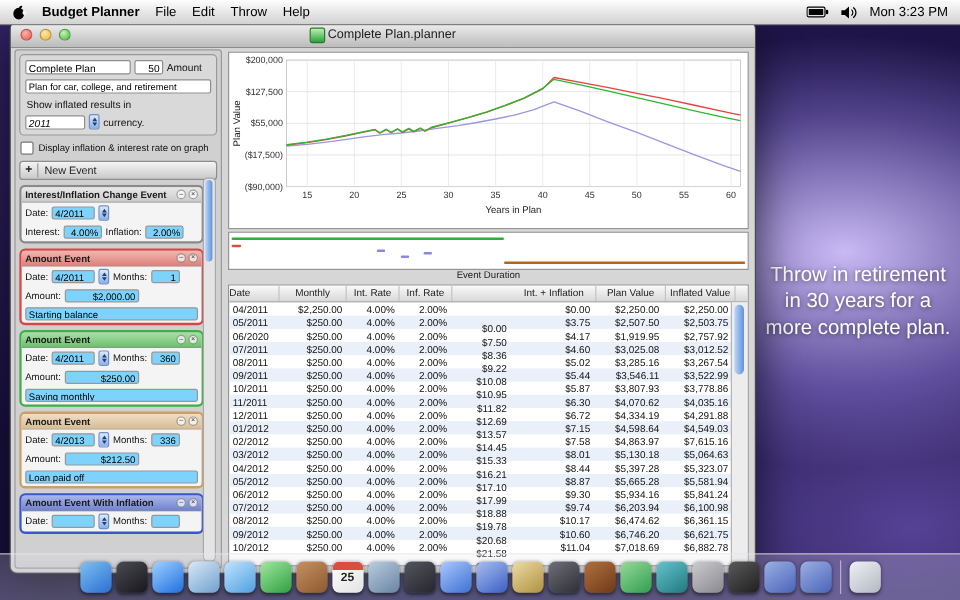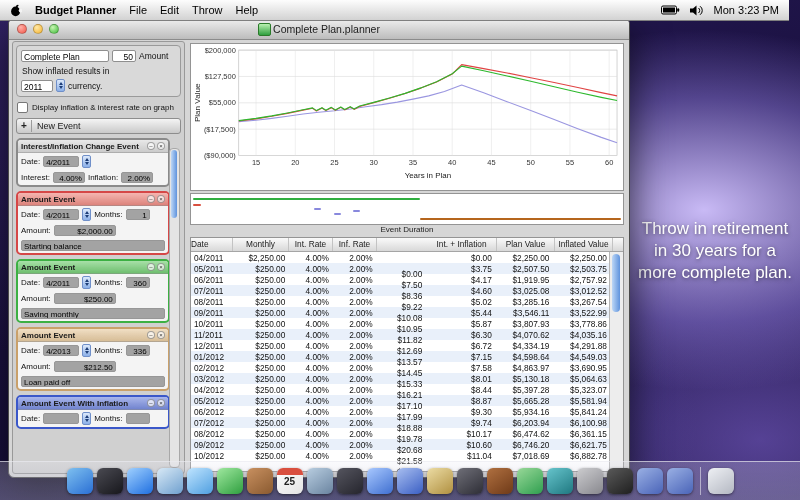--- a/index.html
+++ b/index.html
@@ -5,21 +5,21 @@
   html,body{margin:0;padding:0;background:#000;}
   .desktop{position:relative;width:800px;height:500px;overflow:hidden;
     font-family:"Liberation Sans",sans-serif;
     background:
       radial-gradient(ellipse 420px 250px at 88% 42%, rgba(210,195,255,.95), rgba(150,130,230,.45) 45%, transparent 72%),
       radial-gradient(ellipse 520px 320px at 95% 88%, rgba(140,110,230,.55), transparent 70%),
       radial-gradient(ellipse 520px 300px at 45% 85%, rgba(70,70,190,.5), transparent 65%),
       radial-gradient(ellipse 700px 420px at 12% 8%, rgba(55,38,110,.7), transparent 75%),
       linear-gradient(160deg,#2a1d58 0%,#1c1244 45%,#110a2e 100%);}
   
-  .menubar{position:absolute;top:0;left:0;right:11px;height:20px;z-index:6;
+  .menubar{position:absolute;top:0;left:0;right:0;height:20px;z-index:6;
     background:linear-gradient(#fdfdfd,#d2d2d2);border-bottom:1px solid #7f7f7f;
     display:flex;align-items:center;padding:0 10px;gap:13px;font-size:11px;color:#000;}
   .menu-app{font-weight:bold;}
   .menu-item{cursor:default;}
   .menu-right{margin-left:auto;display:flex;align-items:center;gap:10px;}
   .clock{font-size:11px;}
   
   .caption{position:absolute;left:633px;top:218px;width:164px;text-align:center;color:#fff;
     font-size:17px;line-height:1.28;text-shadow:0 1px 4px rgba(0,0,0,.55);z-index:2;}
   
@@ -39,21 +39,21 @@
   
   .sidebar{position:absolute;left:3px;top:22px;width:173px;bottom:3px;box-sizing:border-box;
     background:#d0d0d0;border:1px solid #999;border-radius:3px;padding:3px;display:flex;flex-direction:column;overflow:hidden;}
   .settings-box{border:1px solid #9a9a9a;border-radius:4px;background:#d9d9d9;padding:4px;margin-bottom:4px;}
   .srow{display:flex;align-items:center;gap:3px;margin-bottom:4px;}
   .srow:last-child{margin-bottom:0;}
   .slabel{font-size:8.5px;color:#111;white-space:nowrap;}
   .slabel2{font-size:8.5px;color:#111;margin:2px 0 3px 1px;}
   .sinput{background:#fff;border:1px solid #8f8f8f;border-radius:2px;height:12px;line-height:12px;
     font-size:8.5px;padding:0 2px;box-sizing:border-box;white-space:nowrap;overflow:hidden;color:#000;}
-  .w88{width:88px;}.w22{width:24px;text-align:right;}.w30{width:32px;}.grow{flex:1;}
+  .w88{width:88px;}.w22{width:24px;text-align:right;}.w30{width:50px;font-style:italic;}.grow{flex:1;}
   .stepper{width:9px;height:13px;border:1px solid #6f8fc9;border-radius:2px;box-sizing:border-box;
     background:linear-gradient(#dce9fb,#8cb0e8);display:inline-flex;flex-direction:column;align-items:center;justify-content:center;gap:1px;}
   .stepper i{display:block;width:0;height:0;border-left:2.5px solid transparent;border-right:2.5px solid transparent;}
   .stepper .up{border-bottom:3px solid #1d3d77;}
   .stepper .dn{border-top:3px solid #1d3d77;}
   .chkrow{display:flex;align-items:center;gap:4px;margin:1px 1px 5px 1px;}
   .checkbox{width:9px;height:9px;background:#fff;border:1px solid #777;border-radius:2px;flex:0 0 auto;}
   .chklabel{font-size:8px;color:#111;white-space:nowrap;}
   .new-event{height:14px;border:1px solid #8d8d8d;border-radius:3px;background:linear-gradient(#f4f4f4,#c9c9c9);
     display:flex;align-items:center;margin-bottom:4px;font-size:9px;color:#222;}
@@ -61,21 +61,21 @@
   .ne-label{padding-left:5px;}
   .events{flex:1;position:relative;overflow:hidden;padding-right:11px;}
   .event-card{border:2px solid #888;border-radius:5px;background:#f4f4f4;margin-bottom:4px;overflow:hidden;}
   .card-header{height:12px;display:flex;align-items:center;padding:0 3px;gap:3px;border-bottom:1px solid rgba(0,0,0,.25);}
   .card-title{font-size:8px;font-weight:bold;color:#1a1a1a;white-space:nowrap;overflow:hidden;flex:1;}
   .card-icons{display:flex;gap:2px;}
   .ci{width:8px;height:8px;border-radius:50%;background:rgba(255,255,255,.7);border:1px solid rgba(0,0,0,.35);
     font-size:6px;line-height:7px;text-align:center;color:#333;box-sizing:border-box;}
   .card-row{display:flex;align-items:center;gap:3px;padding:2px 3px;}
   .flabel{font-size:8px;color:#111;white-space:nowrap;}
-  .finput{background:#a3a3a3;border:1px solid #979797;border-radius:2px;height:11px;line-height:11px;
+  .finput{background:#7dd3fc;border:1px solid #979797;border-radius:2px;height:11px;line-height:11px;
     font-size:8px;padding:0 2px;box-sizing:border-box;white-space:nowrap;overflow:hidden;color:#000;}
   .fw40{width:36px;}.fw26{width:24px;text-align:right;}.fw34{width:32px;text-align:right;}.fw64{width:62px;text-align:right;}.fgrow{flex:1;}
   .side-scroll{position:absolute;right:4px;top:106px;bottom:5px;width:9px;background:#e4e4e4;
     border:1px solid #a8a8a8;border-radius:4px;}
   .side-thumb{position:absolute;top:1px;left:0.5px;width:6px;height:68px;border-radius:4px;
     background:linear-gradient(90deg,#bdd7f6,#5f93dd);}
   
   .main{position:absolute;left:179px;top:22px;right:3px;bottom:3px;}
   .chart-box{position:absolute;top:2px;left:2px;right:2px;height:146px;background:#fff;border:1px solid #949494;}
   .chart-box svg{width:100%;height:100%;display:block;}
@@ -155,20 +155,23 @@
       <span class="doc-ico"></span>
       <span>Complete Plan.planner</span>
     </div>
 
     <div class="sidebar">
       <div class="settings-box">
         <div class="srow">
           <span class="sinput w88">Complete Plan</span>
           <span class="sinput w22">50</span>
           <span class="slabel">Amount</span>
+        </div>
+        <div class="srow">
+          <span class="sinput grow" style="font-size:7.8px;">Plan for car, college, and retirement</span>
         </div>
         <div class="slabel2">Show inflated results in</div>
         <div class="srow">
           <span class="sinput w30">2011</span>
           <span class="stepper">
               <i class="up"></i>
               <i class="dn"></i>
             </span>
           <span class="slabel">currency.</span>
         </div>
@@ -391,21 +394,21 @@
               <div class="tcell c0">05/2011</div>
               <div class="tcell c1">$250.00</div>
               <div class="tcell c2">4.00%</div>
               <div class="tcell c3">2.00%</div>
               <div class="tcell c4">$7.50</div>
               <div class="tcell c5">$3.75</div>
               <div class="tcell c6">$2,507.50</div>
               <div class="tcell c7">$2,503.75</div>
             </div>
             <div class="trow">
-              <div class="tcell c0">06/2011</div>
+              <div class="tcell c0">06/2020</div>
               <div class="tcell c1">$250.00</div>
               <div class="tcell c2">4.00%</div>
               <div class="tcell c3">2.00%</div>
               <div class="tcell c4">$8.36</div>
               <div class="tcell c5">$4.17</div>
               <div class="tcell c6">$1,919.95</div>
               <div class="tcell c7">$2,757.92</div>
             </div>
             <div class="trow alt">
               <div class="tcell c0">07/2011</div>
@@ -478,21 +481,21 @@
               <div class="tcell c7">$4,549.03</div>
             </div>
             <div class="trow">
               <div class="tcell c0">02/2012</div>
               <div class="tcell c1">$250.00</div>
               <div class="tcell c2">4.00%</div>
               <div class="tcell c3">2.00%</div>
               <div class="tcell c4">$15.33</div>
               <div class="tcell c5">$7.58</div>
               <div class="tcell c6">$4,863.97</div>
-              <div class="tcell c7">$3,690.95</div>
+              <div class="tcell c7">$7,615.16</div>
             </div>
             <div class="trow alt">
               <div class="tcell c0">03/2012</div>
               <div class="tcell c1">$250.00</div>
               <div class="tcell c2">4.00%</div>
               <div class="tcell c3">2.00%</div>
               <div class="tcell c4">$16.21</div>
               <div class="tcell c5">$8.01</div>
               <div class="tcell c6">$5,130.18</div>
               <div class="tcell c7">$5,064.63</div>

